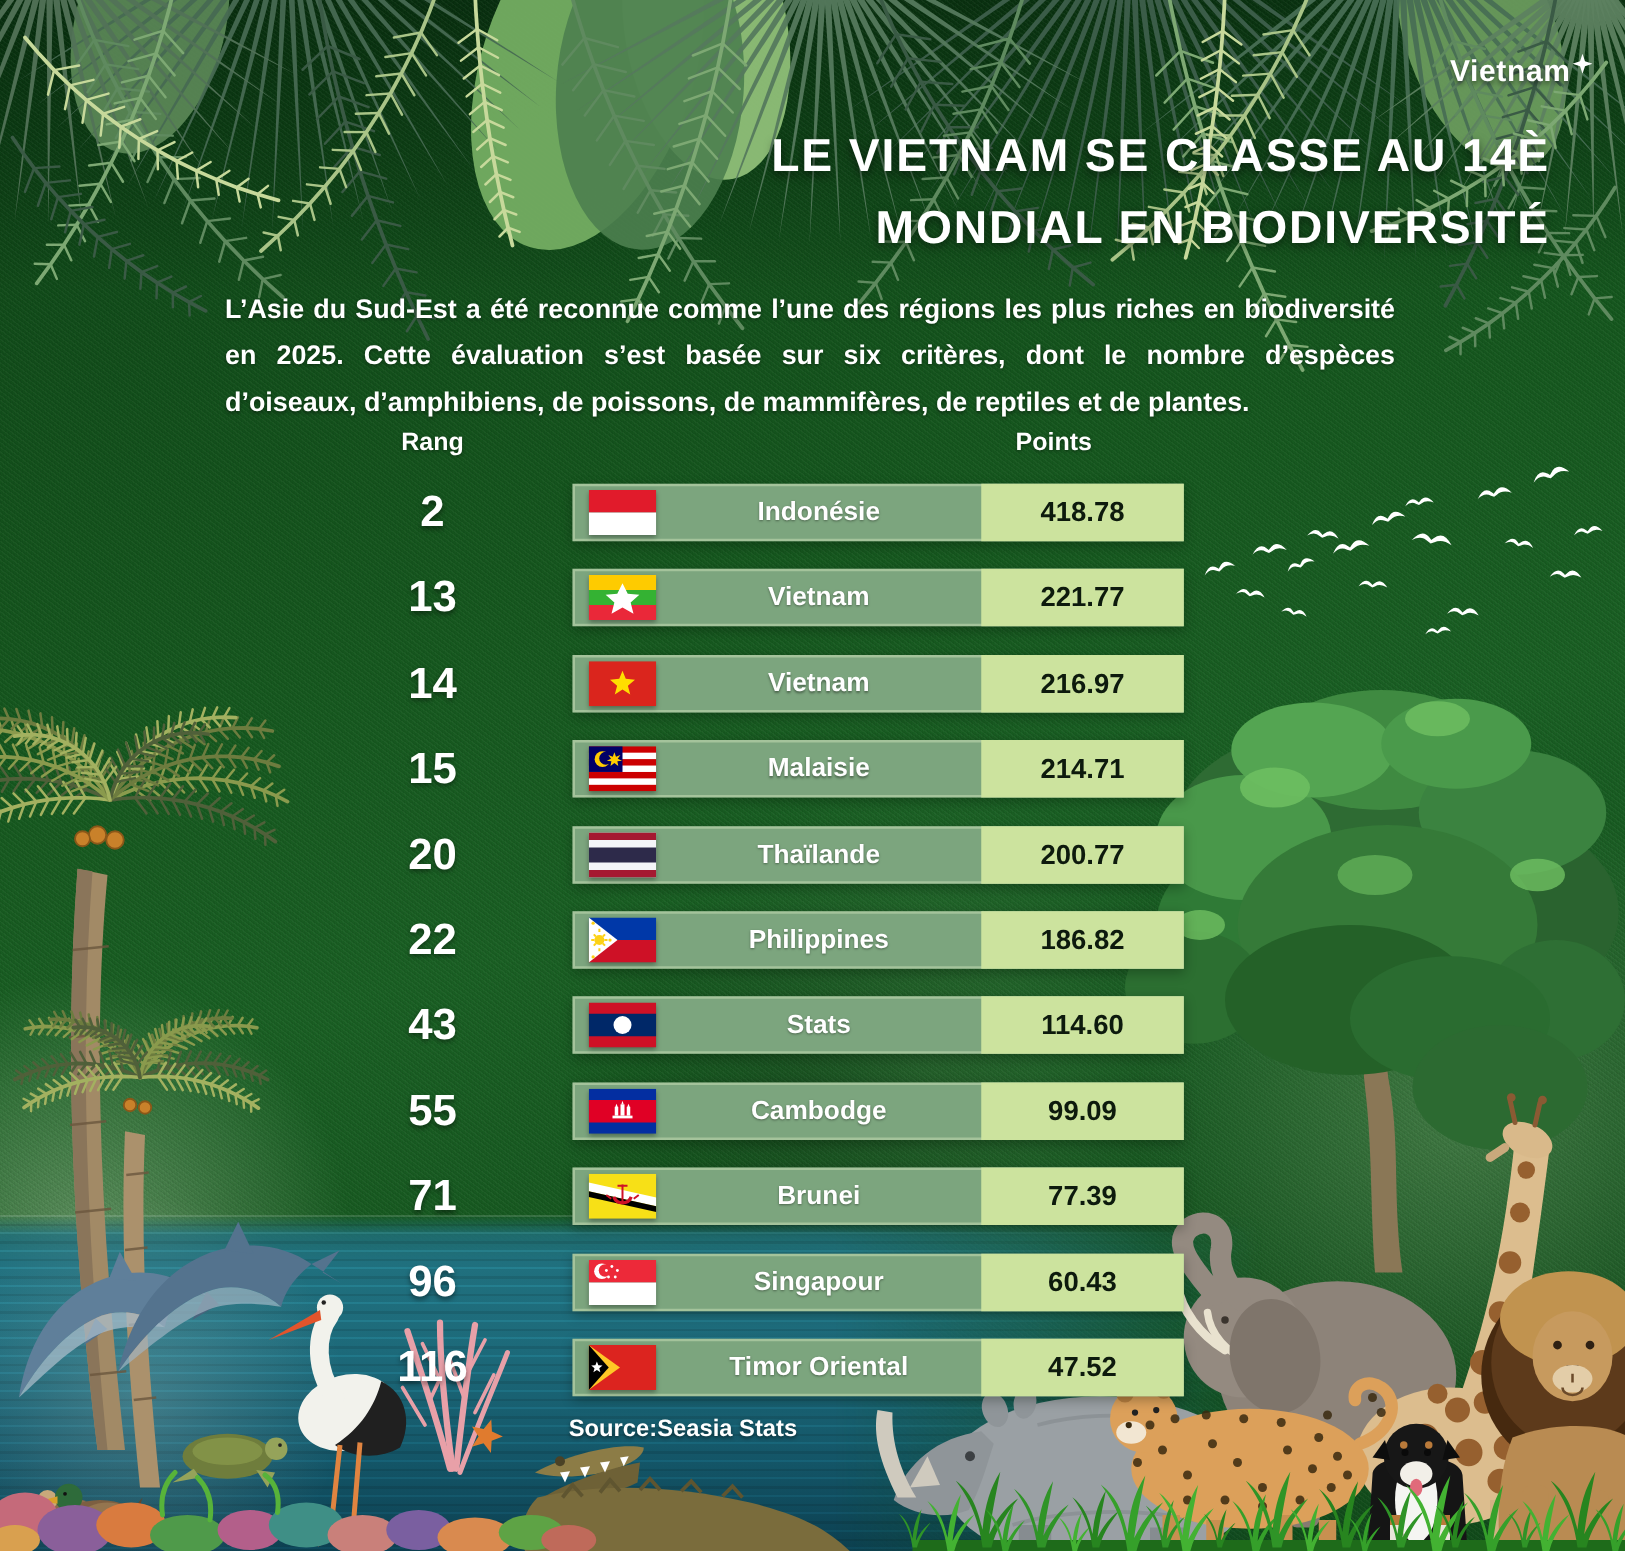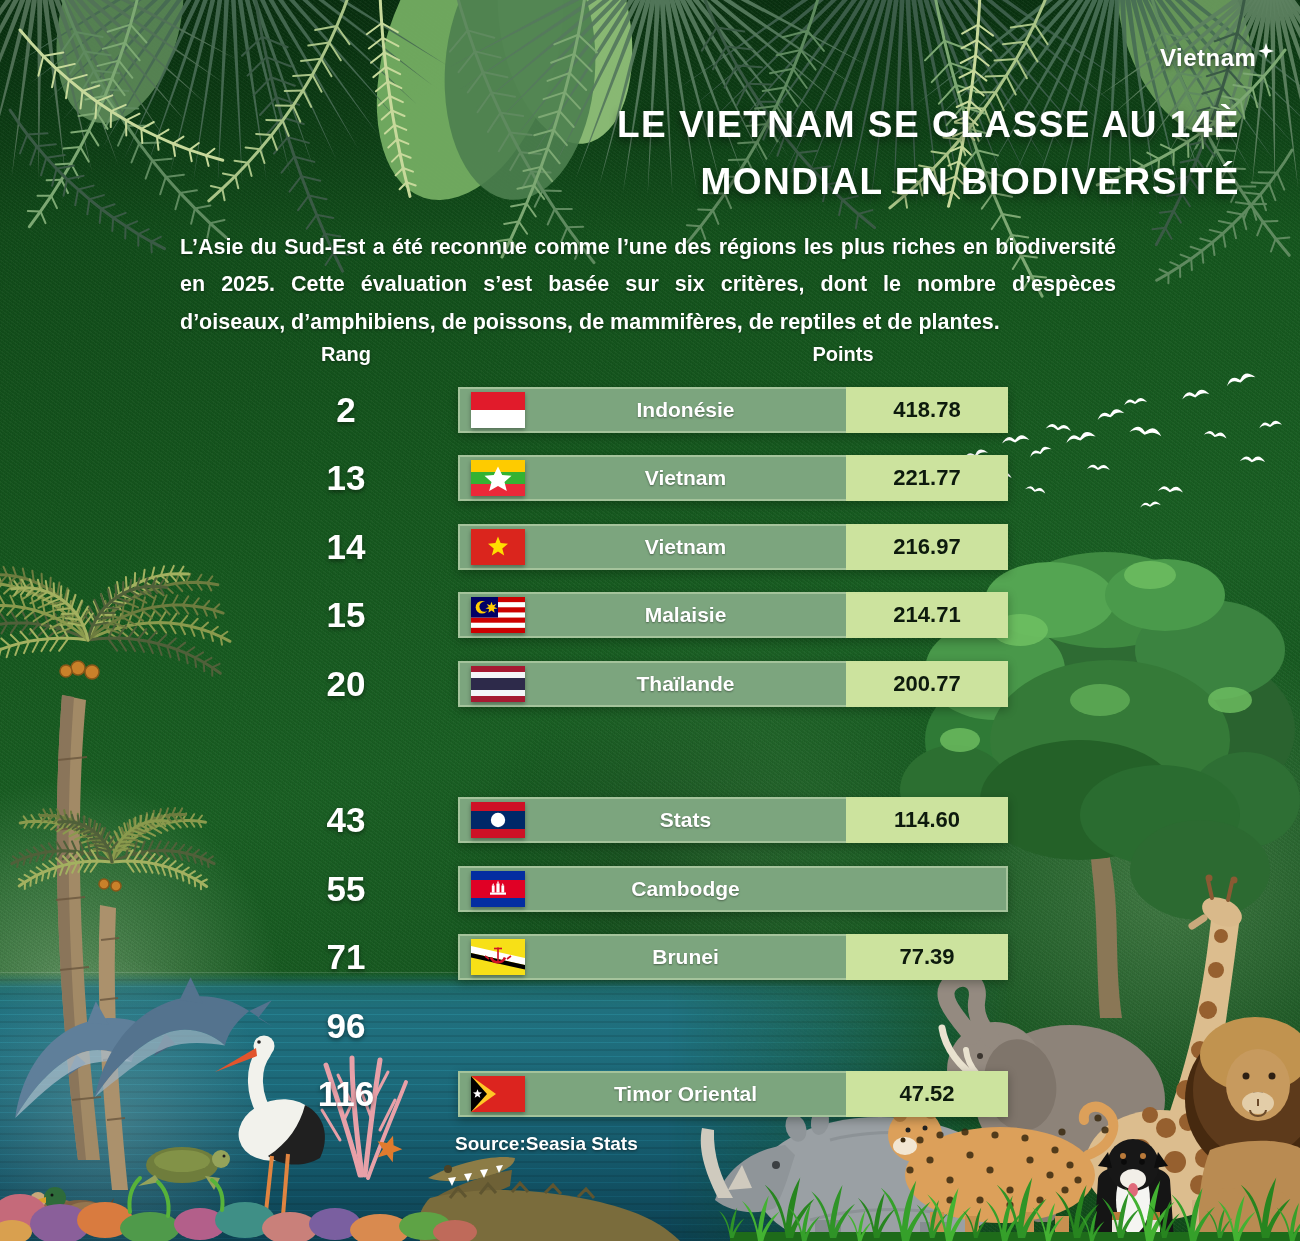--- a/index.html
+++ b/index.html
@@ -53,21 +53,21 @@
     font-size:21.5px;line-height:37.4px;font-weight:bold;text-shadow:0 1px 3px rgba(0,0,0,.45);}
   .intro .jline{text-align:justify;text-align-last:justify;}
   .col-header{position:absolute;top:343px;z-index:20;color:#fff;font-weight:bold;font-size:20px;
     text-align:center;text-shadow:0 1px 3px rgba(0,0,0,.45);}
   .col-header.rang{left:296px;width:100px;}
   .col-header.points{left:763px;width:160px;}
   
   .trow{position:absolute;left:0;width:1300px;height:46px;z-index:20;}
   .rank{position:absolute;left:296px;width:100px;top:50%;transform:translateY(-50%);
     text-align:center;font-size:35px;font-weight:bold;color:#fff;text-shadow:0 2px 4px rgba(0,0,0,.45);}
-  .bar{position:absolute;left:458px;top:0;width:550px;height:46px;box-sizing:border-box;
+  .bar{position:absolute;left:458px;top:0;width:489px;height:46px;box-sizing:border-box;
     background:var(--bar-green,#7CA57E);border:2px solid rgba(226,240,200,.40);
     box-shadow:0 3px 9px rgba(0,12,0,.30);}
   .flag{position:absolute;left:11px;top:50%;transform:translateY(-50%);width:54px;height:36px;}
   .flag svg{display:block;width:100%;height:100%;filter:drop-shadow(0 2px 2px rgba(0,0,0,.35));}
   .country{position:absolute;left:66px;right:161px;top:-2px;bottom:-2px;display:flex;align-items:center;
     justify-content:center;color:#fff;font-size:21px;font-weight:bold;text-shadow:0 1px 2px rgba(0,0,0,.4);}
   .pts{position:absolute;right:-2px;top:-2px;width:162px;height:46px;background:var(--points-cell,#CCE39E);
     color:var(--points-text,#0D1A0D);display:flex;align-items:center;justify-content:center;
     font-size:22px;font-weight:bold;}
   .source{position:absolute;left:455px;top:1133px;z-index:21;color:#fff;font-size:19px;font-weight:bold;
@@ -1623,20 +1623,41 @@
             <rect width="54" height="36" fill="#F4F5F8"></rect>
             <rect width="54" height="6" fill="#A51931"></rect>
             <rect y="30" width="54" height="6" fill="#A51931"></rect>
             <rect y="12" width="54" height="12" fill="#2D2A4A"></rect>
           </svg>
         </span>
       <span class="country">Thaïlande</span>
       <span class="pts">200.77</span>
     </div>
   </div>
+  <div class="trow" style="top:729px">
+    <div class="rank">22</div>
+    <div class="bar">
+      <span class="flag">
+          <svg viewBox="0 0 54 36">
+            <rect width="54" height="18" fill="#0038A8"></rect>
+            <rect y="18" width="54" height="18" fill="#CE1126"></rect>
+            <polygon points="0,0 23,18 0,36" fill="#fff"></polygon>
+            <circle cx="8.5" cy="18" r="4" fill="#FCD116"></circle>
+            <g stroke="#FCD116" stroke-width="1.6">
+              <path d="M8.5,11.5 L8.5,9 M8.5,24.5 L8.5,27 M2,18 L4.5,18 M12.5,18 L15,18 M4,13.5 L5.7,15.2 M11.3,20.8 L13,22.5 M4,22.5 L5.7,20.8 M11.3,15.2 L13,13.5"></path>
+            </g>
+            <circle cx="3.5" cy="4.5" r="1.3" fill="#FCD116"></circle>
+            <circle cx="3.5" cy="31.5" r="1.3" fill="#FCD116"></circle>
+            <circle cx="17" cy="18" r="1.3" fill="#FCD116"></circle>
+          </svg>
+        </span>
+      <span class="country">Philippines</span>
+      <span class="pts">186.82</span>
+    </div>
+  </div>
   <div class="trow" style="top:797px">
     <div class="rank">43</div>
     <div class="bar">
       <span class="flag">
           <svg viewBox="0 0 54 36">
             <rect width="54" height="36" fill="#CE1126"></rect>
             <rect y="9" width="54" height="18" fill="#002868"></rect>
             <circle cx="27" cy="18" r="7.2" fill="#fff"></circle>
           </svg>
         </span>
@@ -1656,20 +1677,21 @@
               <rect x="20.8" y="14.5" width="2.8" height="7"></rect>
               <rect x="30.4" y="14.5" width="2.8" height="7"></rect>
               <polygon points="27,9.5 26,12.5 28,12.5"></polygon>
               <polygon points="22.2,12 21.2,14.5 23.2,14.5"></polygon>
               <polygon points="31.8,12 30.8,14.5 32.8,14.5"></polygon>
               <rect x="19" y="21.5" width="16" height="2.2"></rect>
             </g>
           </svg>
         </span>
       <span class="country">Cambodge</span>
+      <span class="pts">99.09</span>
     </div>
   </div>
   <div class="trow" style="top:934px">
     <div class="rank">71</div>
     <div class="bar">
       <span class="flag">
           <svg viewBox="0 0 54 36">
             <rect width="54" height="36" fill="#F7E017"></rect>
             <polygon points="0,7 54,19 54,26 0,14" fill="#fff"></polygon>
             <polygon points="0,14 54,26 54,30.5 0,18.5" fill="#000"></polygon>
@@ -1680,20 +1702,39 @@
               <path d="M23,9.5 L31,9.5"></path>
             </g>
           </svg>
         </span>
       <span class="country">Brunei</span>
       <span class="pts">77.39</span>
     </div>
   </div>
   <div class="trow" style="top:1003px">
     <div class="rank">96</div>
+    <div class="bar">
+      <span class="flag">
+          <svg viewBox="0 0 54 36">
+            <rect width="54" height="18" fill="#ED2939"></rect>
+            <rect y="18" width="54" height="18" fill="#fff"></rect>
+            <circle cx="10.5" cy="9" r="6.2" fill="#fff"></circle>
+            <circle cx="13" cy="8.4" r="5" fill="#ED2939"></circle>
+            <g fill="#fff">
+              <circle cx="18.5" cy="5.2" r="1.15"></circle>
+              <circle cx="22.9" cy="8.4" r="1.15"></circle>
+              <circle cx="21.2" cy="13.6" r="1.15"></circle>
+              <circle cx="15.8" cy="13.6" r="1.15"></circle>
+              <circle cx="14.1" cy="8.4" r="1.15"></circle>
+            </g>
+          </svg>
+        </span>
+      <span class="country">Singapour</span>
+      <span class="pts">60.43</span>
+    </div>
   </div>
   <div class="trow" style="top:1071px">
     <div class="rank">116</div>
     <div class="bar">
       <span class="flag">
           <svg viewBox="0 0 54 36">
             <rect width="54" height="36" fill="#DC241F"></rect>
             <polygon points="0,0 25,18 0,36" fill="#FFC726"></polygon>
             <polygon points="0,0 16,18 0,36" fill="#000"></polygon>
             <polygon points="6.5,13.2 7.7,16.2 11.0,16.4 8.4,18.5 9.3,21.8 6.5,19.9 3.7,21.8 4.6,18.5 2.0,16.4 5.3,16.2" fill="#fff"></polygon>

